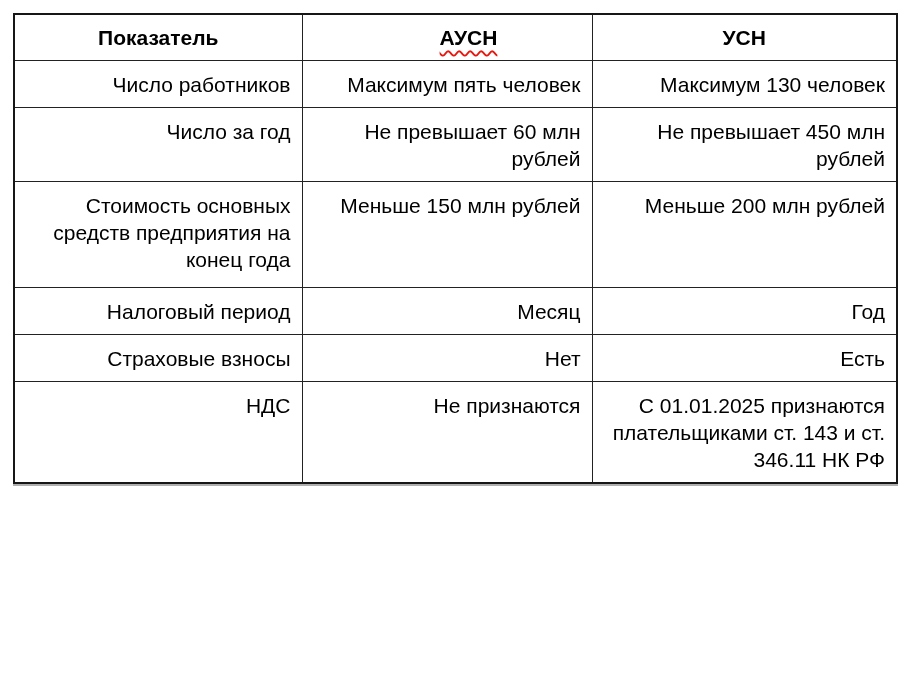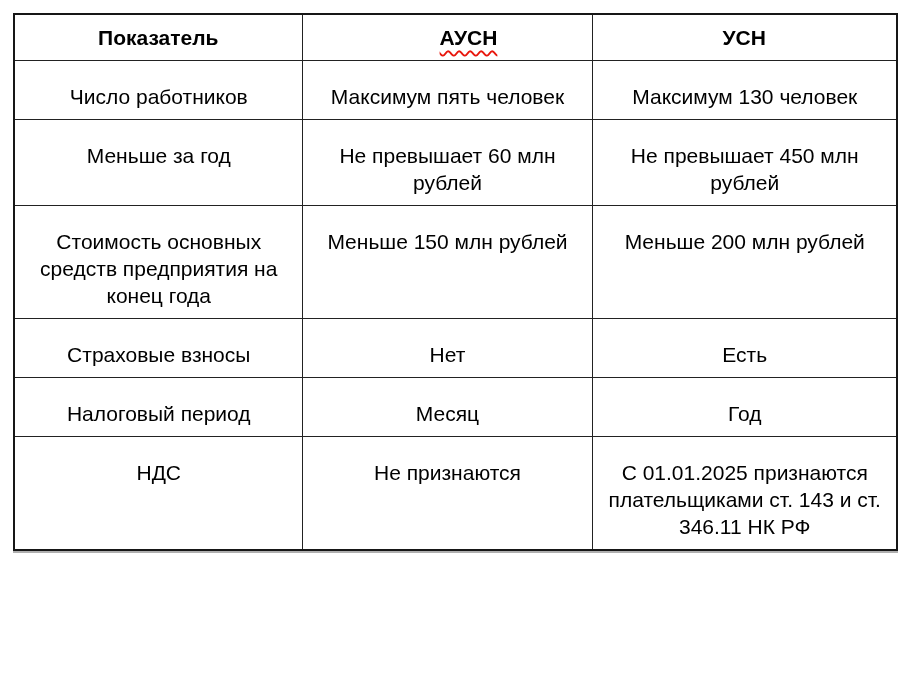--- a/index.html
+++ b/index.html
@@ -28,23 +28,23 @@
     border-collapse: collapse;
     table-layout: fixed;
     border: 2px solid #161616;
     box-shadow: 0 2px 0 rgba(110,110,110,0.55);
     font-size: 21px;
     line-height: 27px;
   }
   table.cmp th,
   table.cmp td {
     border: 1.5px solid #222222;
-    padding: 22px 11px 9px 12px;
+    padding: 10px 11px 9px 12px;
     vertical-align: top;
-    text-align: center;
+    text-align: right;
     overflow: hidden;
     word-wrap: break-word;
   }
   table.cmp th {
     text-align: center;
     font-weight: bold;
     vertical-align: middle;
     padding: 2px 10px;
   }
   .misspelled {
@@ -71,38 +71,38 @@
         <th><span>УСН</span></th>
       </tr>
     </thead>
     <tbody>
       <tr style="height:47px">
         <td>Число работников</td>
         <td>Максимум пять человек</td>
         <td>Максимум 130 человек</td>
       </tr>
       <tr style="height:72px">
-        <td>Меньше за год</td>
+        <td>Число за год</td>
         <td>Не превышает 60 млн рублей</td>
         <td>Не превышает 450 млн рублей</td>
       </tr>
       <tr style="height:106px">
         <td>Стоимость основных средств предприятия на конец года</td>
         <td>Меньше 150 млн рублей</td>
         <td>Меньше 200 млн рублей</td>
       </tr>
       <tr style="height:47px">
+        <td>Налоговый период</td>
+        <td>Месяц</td>
+        <td>Год</td>
+      </tr>
+      <tr style="height:47px">
         <td>Страховые взносы</td>
         <td>Нет</td>
         <td>Есть</td>
-      </tr>
-      <tr style="height:47px">
-        <td>Налоговый период</td>
-        <td>Месяц</td>
-        <td>Год</td>
       </tr>
       <tr style="height:95px">
         <td>НДС</td>
         <td>Не признаются</td>
         <td>С 01.01.2025 признаются плательщиками ст. 143 и ст. 346.11 НК РФ</td>
       </tr>
     </tbody>
   </table>
 </div>
 

